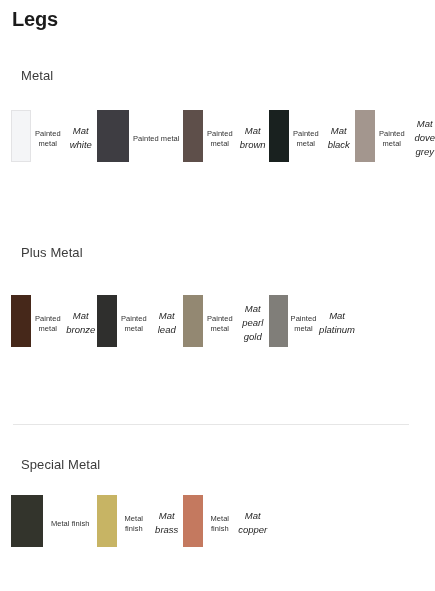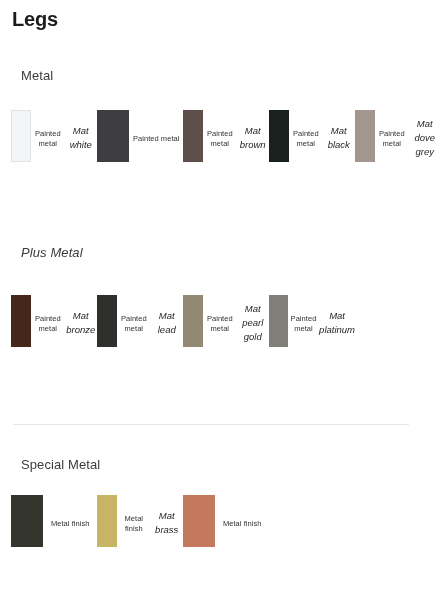--- a/index.html
+++ b/index.html
@@ -114,21 +114,21 @@
           <span class="swatch-chip" style="background: rgb(25, 33, 31);"></span>
           <div class="swatch-kind">Painted metal</div>
           <div class="swatch-name">Mat black</div>
         </div>
         <div class="swatch-cell">
           <span class="swatch-chip" style="background: rgb(163, 150, 142);"></span>
           <div class="swatch-kind">Painted metal</div>
           <div class="swatch-name">Mat dove grey</div>
         </div>
       </div>
-      <div class="section-title" style="top: 245px; font-style: italic;">Plus Metal</div>
+      <div class="section-title" style="top: 245px;">Plus Metal</div>
       <div class="swatch-row" style="top: 295px; padding-left: 11px;">
         <div class="swatch-cell">
           <span class="swatch-chip" style="background: rgb(70, 40, 26);"></span>
           <div class="swatch-kind">Painted metal</div>
           <div class="swatch-name">Mat bronze</div>
         </div>
         <div class="swatch-cell">
           <span class="swatch-chip" style="background: rgb(47, 47, 45);"></span>
           <div class="swatch-kind">Painted metal</div>
           <div class="swatch-name">Mat lead</div>
@@ -152,16 +152,17 @@
           <div class="swatch-kind">Metal finish</div>
         </div>
         <div class="swatch-cell">
           <span class="swatch-chip" style="background: rgb(199, 180, 100);"></span>
           <div class="swatch-kind">Metal finish</div>
           <div class="swatch-name">Mat brass</div>
         </div>
         <div class="swatch-cell">
           <span class="swatch-chip" style="background: rgb(196, 121, 95);"></span>
           <div class="swatch-kind">Metal finish</div>
+          <div class="swatch-name">Mat copper</div>
         </div>
       </div>
     </div>
 </div>
 
 </body></html>

